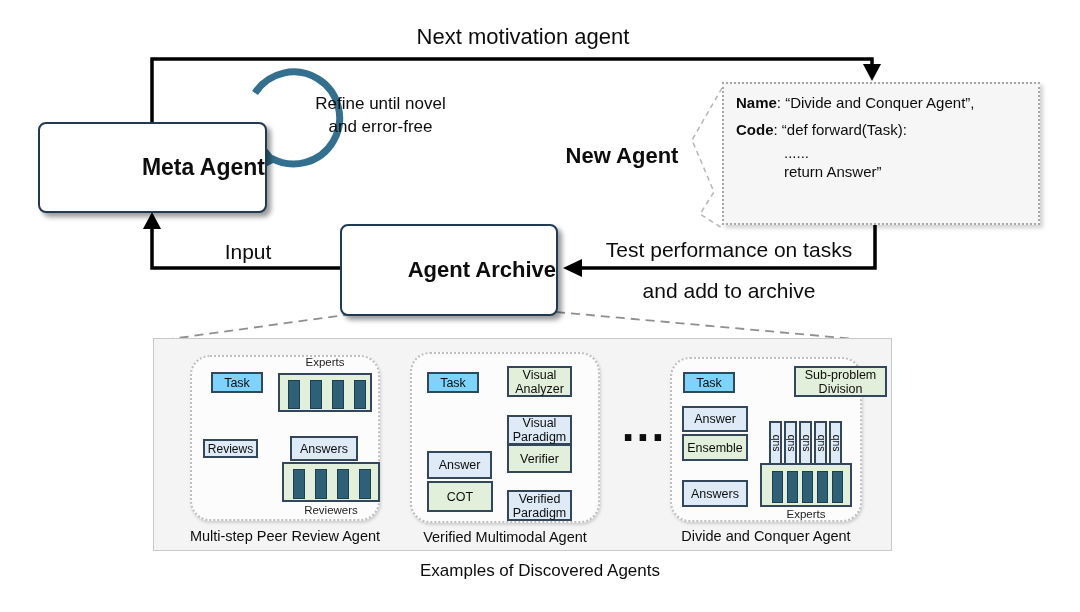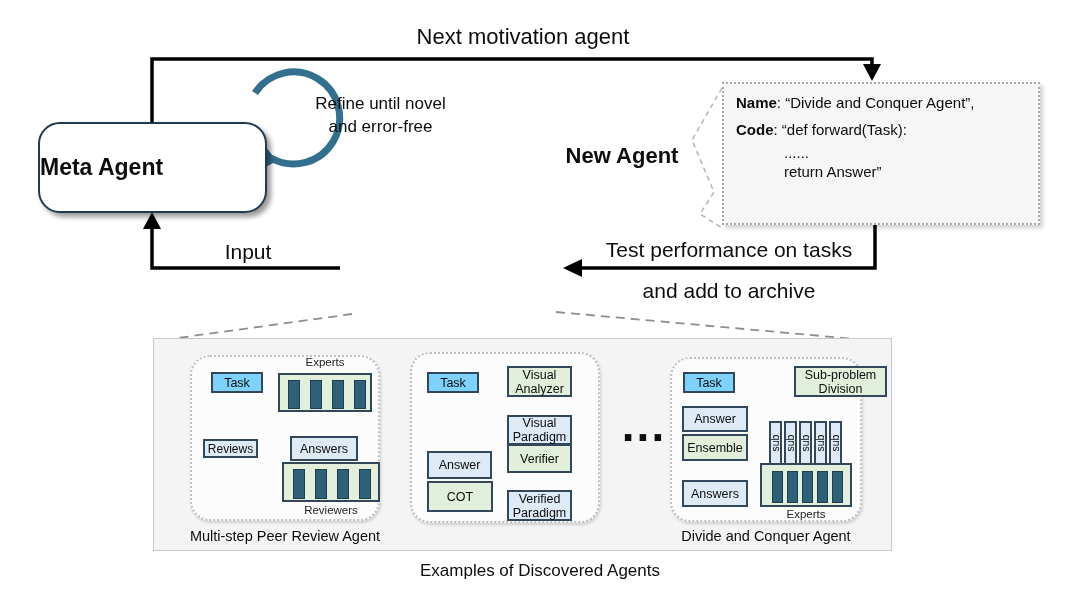--- a/index.html
+++ b/index.html
@@ -3,22 +3,22 @@
 <meta charset="utf-8">
 <style>
   html,body{margin:0;padding:0;background:#ffffff;}
   #stage{position:relative;width:1080px;height:612px;background:#ffffff;overflow:hidden;
          font-family:"Liberation Sans",sans-serif;color:#0d0d0d;}
   #stage *{box-sizing:border-box;}
   .abs{position:absolute;}
   svg.overlay{position:absolute;left:0;top:0;width:1080px;height:612px;pointer-events:none;}
 
   
-  .bigbox{position:absolute;background:#ffffff;border:2.5px solid #1F3A52;border-radius:22px;
-          box-shadow:4px 4px 5px rgba(0,0,0,.40);display:flex;align-items:center;justify-content:flex-start;
+  .bigbox{position:absolute;background:#ffffff;border:2.5px solid #1F3A52;border-radius:8px;
+          box-shadow:4px 4px 5px rgba(0,0,0,.40);display:flex;align-items:center;justify-content:flex-end;
           font-weight:bold;}
   #metaAgent{left:38px;top:122px;width:229px;height:91px;font-size:23px;}
   #agentArchive{left:340px;top:224px;width:218px;height:92px;font-size:22px;}
 
   
   .flowlabel{position:absolute;text-align:center;}
   #nextLabel{left:363px;top:24px;width:320px;font-size:22px;}
   #refineLabel{left:288px;top:92px;width:185px;font-size:17px;line-height:23px;}
   #newAgentLabel{left:552px;top:143px;width:140px;font-size:22px;font-weight:bold;}
   #inputLabel{left:198px;top:240px;width:100px;font-size:21px;}
@@ -125,20 +125,23 @@
 
   <div class="flowlabel" id="nextLabel">Next motivation agent</div>
   <div class="flowlabel" id="refineLabel">
     <span>Refine until novel</span><br>
     <span>and error-free</span>
   </div>
 
   <div class="bigbox" id="metaAgent">
     <span>Meta Agent</span>
   </div>
+  <div class="bigbox" id="agentArchive">
+    <span>Agent Archive</span>
+  </div>
   <div class="flowlabel" id="newAgentLabel">New Agent</div>
 
   <div class="abs" id="newAgentCard">
     <p><b>Name</b><span>: “Divide and Conquer Agent”,</span></p>
     <p style="margin-bottom:4px"><b>Code</b><span>: “def forward(Task):</span></p>
     <p class="ind" style="margin-bottom:0">......</p>
     <p class="ind">return Answer”</p>
   </div>
 
   <div class="flowlabel" id="inputLabel">Input</div>
@@ -168,20 +171,21 @@
   <div class="caption" id="cap1">Multi-step Peer Review Agent</div>
 
   <div class="card" id="card2"></div>
   <div class="nbox gray" style="left:427px;top:372px;width:52px;height:21px;">Task</div>
   <div class="nbox green" style="left:507px;top:366px;width:65px;height:31px;">Visual Analyzer</div>
   <div class="nbox blue" style="left:507px;top:406px;width:65px;height:30px;">Visual Paradigm</div>
   <div class="nbox green" style="left:507px;top:444px;width:65px;height:29px;">Verifier</div>
   <div class="nbox blue" style="left:507px;top:481px;width:65px;height:31px;">Verified Paradigm</div>
   <div class="nbox green" style="left:427px;top:481px;width:66px;height:31px;">COT</div>
   <div class="nbox blue" style="left:427px;top:442px;width:65px;height:28px;">Answer</div>
+  <div class="caption" id="cap2">Verified Multimodal Agent</div>
 
   <div id="dots">...</div>
 
   <div class="card" id="card3"></div>
   <div class="nbox gray" style="left:683px;top:372px;width:52px;height:21px;">Task</div>
   <div class="nbox green" style="left:794px;top:366px;width:93px;height:31px;">Sub-problem Division</div>
   <div class="nbox blue sub" style="left:769px;top:412px;width:13px;height:44px;">
       <span>sub</span>
     </div>
   <div class="nbox blue sub" style="left:784px;top:412px;width:13px;height:44px;">

